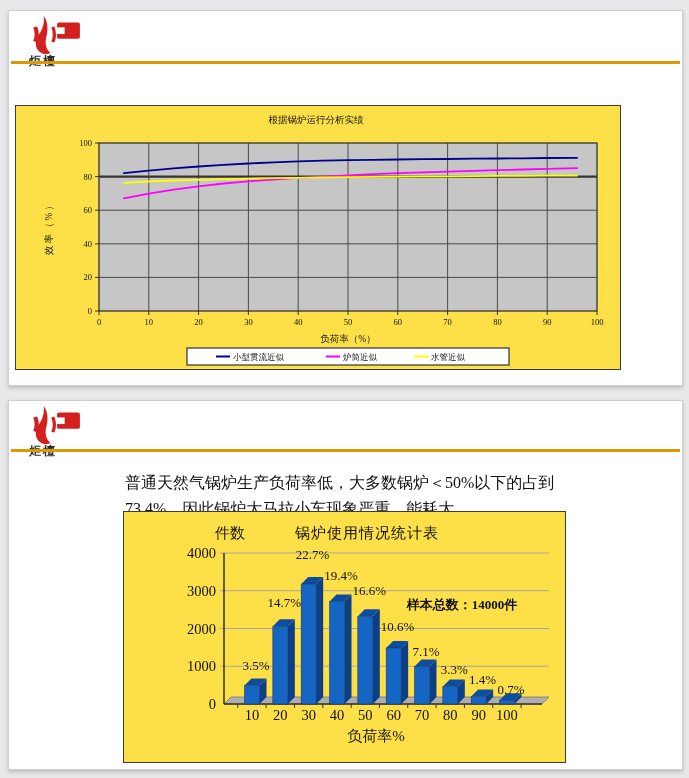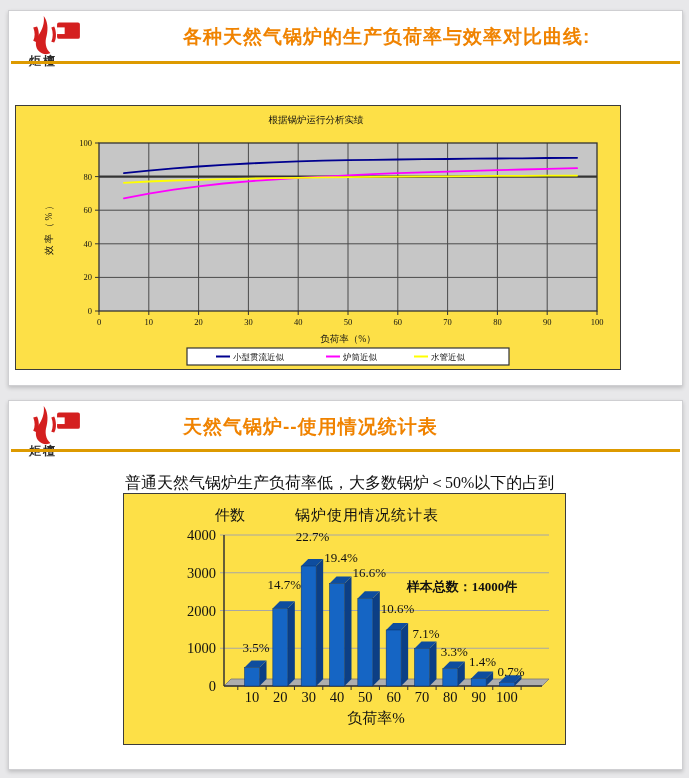--- a/index.html
+++ b/index.html
@@ -16,41 +16,40 @@
                color:#f08300;letter-spacing:1px;font-family:"Liberation Sans",sans-serif;white-space:nowrap;}
   .rule{position:absolute;left:2px;right:2px;height:3px;background:#dd9a00;}
   #slide1 .rule{top:50px;}
   #slide2 .rule{top:48px;}
   .subtitle{position:absolute;left:22px;top:74px;margin:0;font-size:12.5px;color:#1a1a1a;
             font-family:"Liberation Serif","DejaVu Serif",serif;}
   .body-text{position:absolute;left:107px;top:60px;width:465px;margin:9px;font-size:16px;line-height:1.65;
              color:#111;font-family:"Liberation Serif","DejaVu Serif",serif;}
   .chart-frame{position:absolute;background:#fde047;border:1.5px solid #3c3c3c;}
   #lineChartFrame{left:6px;top:94px;width:604px;height:263px;}
-  #barChartFrame{left:114px;top:92px;width:441px;height:250px;}
+  #barChartFrame{left:114px;top:110px;width:441px;height:250px;}
   svg{display:block;}
   svg text{font-family:"Liberation Serif","DejaVu Serif",serif;fill:#111;}
 </style>
 </head>
 <body>
 
 <div id="stage">
 
   <section class="slide" id="slide1">
     <div class="logo">
       <svg width="58" height="40" viewBox="0 0 60 42">
         <path d="M15 1 C 16 8 14 15 9 22 C 6 27 6 33 9 37 C 13 42 19 42 22 40 C 17 35 16 29 18 22 C 20 14 19 6 15 1 Z" fill="#d41f1f"></path>
         <path d="M4 13 C 6 18 6 23 4 27 L 8 29 C 11 23 10 16 8 12 Z" fill="#d41f1f"></path>
         <path d="M23 13 C 25 18 25 23 23 28 L 26 29 C 29 24 28 16 26 12 Z" fill="#d41f1f"></path>
         <rect x="29" y="8" width="24" height="17" rx="2" fill="#d41f1f"></rect>
         <rect x="29" y="13" width="8" height="7" fill="#ffffff"></rect>
       </svg>
       <span class="brand">炬檀</span>
     </div>
-    <h1 class="slide-title">各种天然气锅炉的生产负荷率与效率对比曲线:</h1>
     <div class="rule"></div>
     <div class="chart-frame" id="lineChartFrame">
         <svg width="601" height="260">
           <text x="300" y="17" text-anchor="middle" font-size="9.5">根据锅炉运行分析实绩</text>
           <rect x="83" y="37" width="498" height="168" fill="#c6c6c6"></rect>
           <line x1="132.8" y1="37" x2="132.8" y2="205" stroke="#4a4a4a" stroke-width="1"></line>
           <line x1="182.60000000000002" y1="37" x2="182.60000000000002" y2="205" stroke="#4a4a4a" stroke-width="1"></line>
           <line x1="232.4" y1="37" x2="232.4" y2="205" stroke="#4a4a4a" stroke-width="1"></line>
           <line x1="282.20000000000005" y1="37" x2="282.20000000000005" y2="205" stroke="#4a4a4a" stroke-width="1"></line>
           <line x1="332" y1="37" x2="332" y2="205" stroke="#4a4a4a" stroke-width="1"></line>
@@ -117,21 +116,20 @@
     <div class="logo">
       <svg width="58" height="40" viewBox="0 0 60 42">
         <path d="M15 1 C 16 8 14 15 9 22 C 6 27 6 33 9 37 C 13 42 19 42 22 40 C 17 35 16 29 18 22 C 20 14 19 6 15 1 Z" fill="#d41f1f"></path>
         <path d="M4 13 C 6 18 6 23 4 27 L 8 29 C 11 23 10 16 8 12 Z" fill="#d41f1f"></path>
         <path d="M23 13 C 25 18 25 23 23 28 L 26 29 C 29 24 28 16 26 12 Z" fill="#d41f1f"></path>
         <rect x="29" y="8" width="24" height="17" rx="2" fill="#d41f1f"></rect>
         <rect x="29" y="13" width="8" height="7" fill="#ffffff"></rect>
       </svg>
       <span class="brand">炬檀</span>
     </div>
-    <h1 class="slide-title">天然气锅炉--使用情况统计表</h1>
     <div class="rule"></div>
     <p class="body-text">普通天然气锅炉生产负荷率低，大多数锅炉＜50%以下的占到73.4%，因此锅炉大马拉小车现象严重，能耗大</p>
     <div class="chart-frame" id="barChartFrame">
         <svg width="438" height="247">
           <text x="106" y="26" text-anchor="middle" font-size="15">件数</text>
           <text x="243" y="26" text-anchor="middle" font-size="15" letter-spacing="1">锅炉使用情况统计表</text>
           <text x="92" y="197" text-anchor="end" font-size="14.5">0</text>
           <line x1="96" y1="154.25" x2="425" y2="154.25" stroke="#a6a6a6" stroke-width="1"></line>
           <text x="92" y="159.25" text-anchor="end" font-size="14.5">1000</text>
           <line x1="96" y1="116.5" x2="425" y2="116.5" stroke="#a6a6a6" stroke-width="1"></line>

